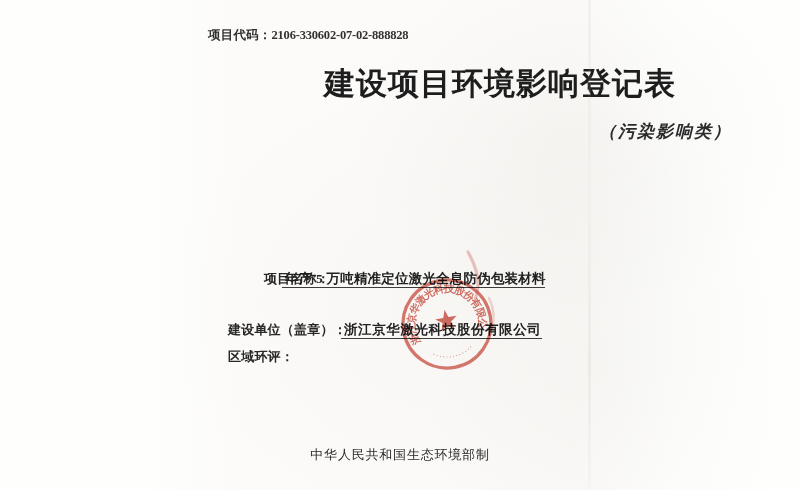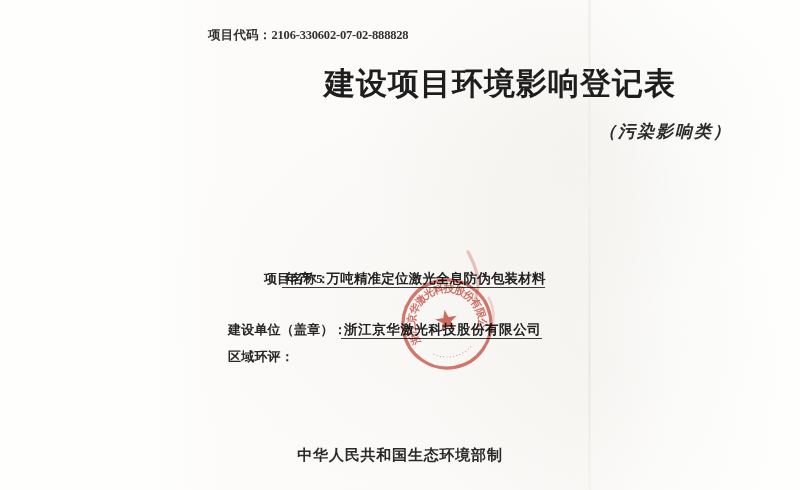--- a/index.html
+++ b/index.html
@@ -48,21 +48,21 @@
   .fvalue{
     font-size:13.5px; font-weight:bold; color:#222; letter-spacing:0.2px;
     height:19px; line-height:19px;
     border-bottom:1.6px solid #3c3c3c;
     padding-left:3px;
     overflow:visible;
   }
   .fvalue.center{ text-align:center; padding-left:0; }
   .footer-line{
     left:0; top:446px; width:800px; text-align:center;
-    font-size:15px; font-weight:bold; letter-spacing:0.8px; color:#2a2a2a;
+    font-size:13px; font-weight:normal; letter-spacing:0.8px; color:#2a2a2a;
   }
   .seal{
     position:absolute; left:372px; top:248px; width:152px; height:152px;
     mix-blend-mode:multiply; opacity:.88;
     pointer-events:none;
   }
   .crease{
     position:absolute; left:588px; top:0; width:3px; height:490px;
     background:linear-gradient(180deg, rgba(185,182,172,.14), rgba(185,182,172,.05) 40%, rgba(185,182,172,.16) 75%, rgba(185,182,172,.06));
   }

